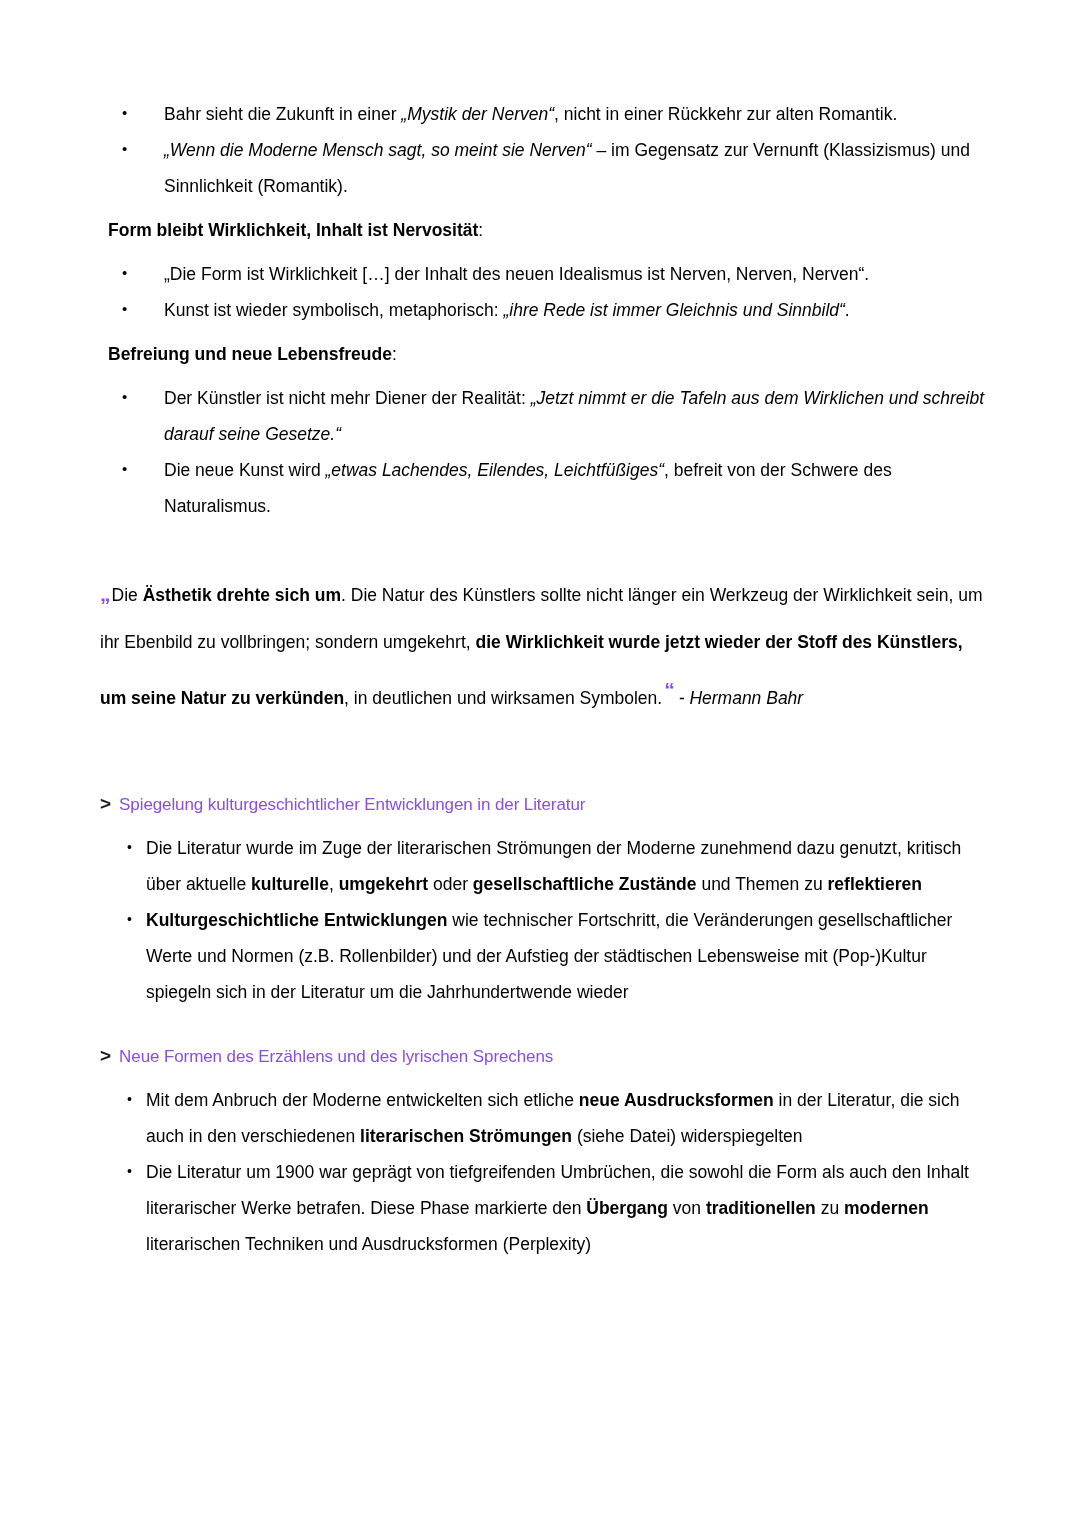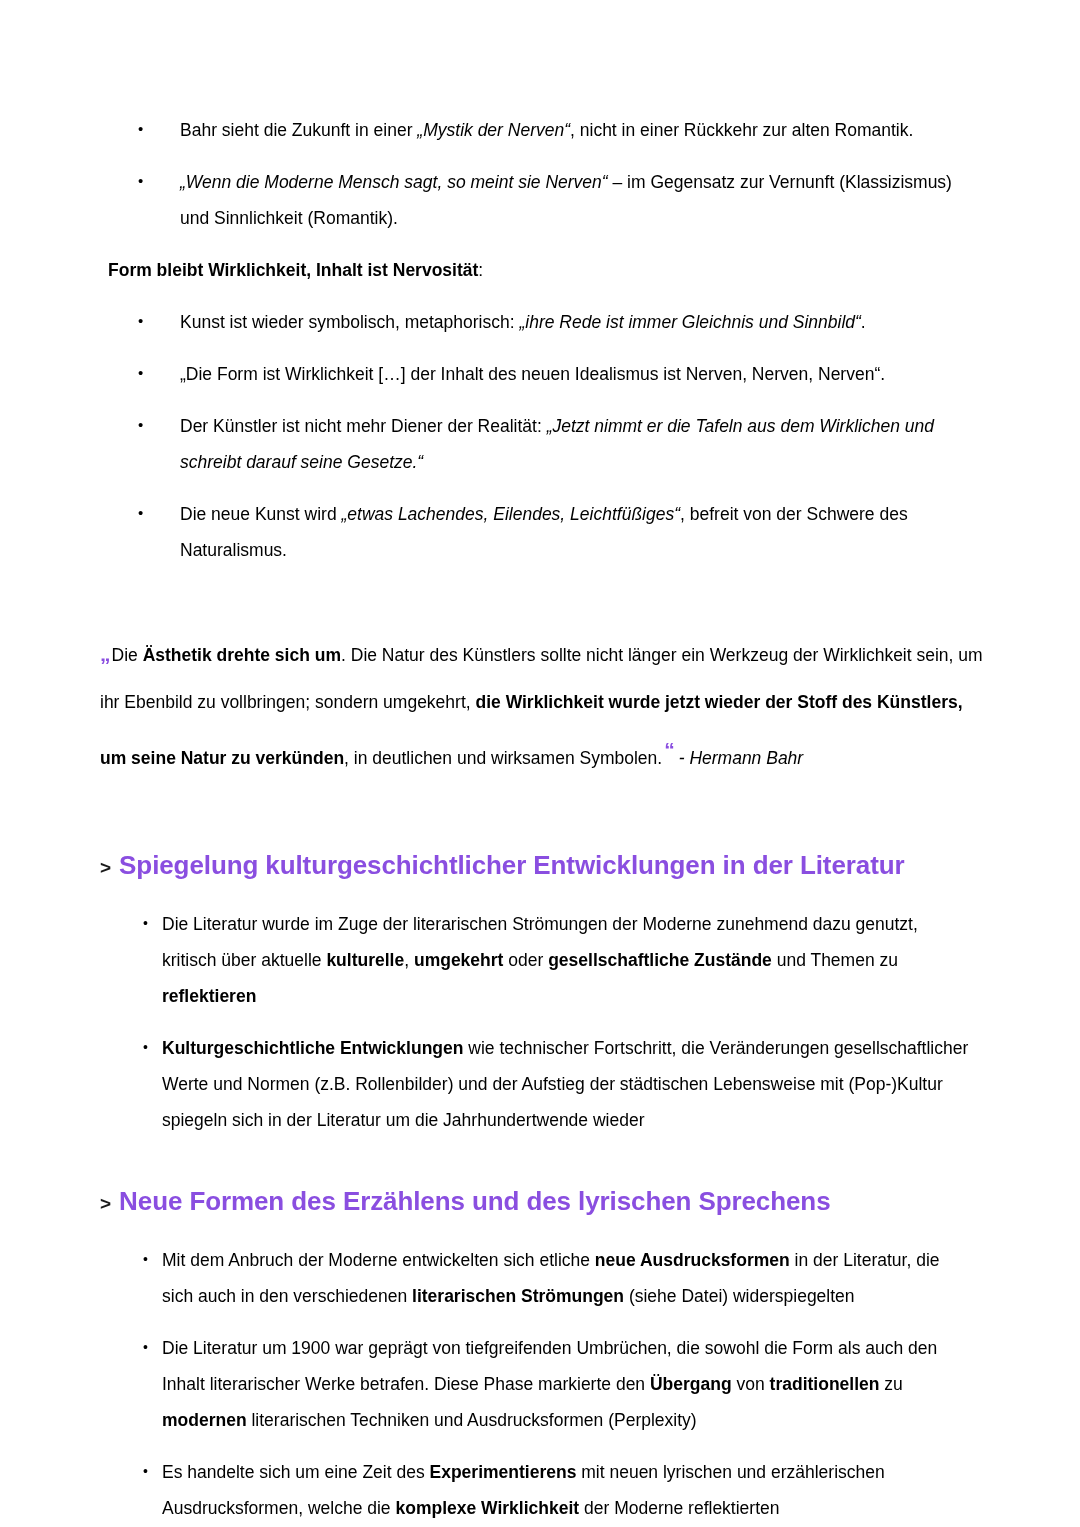--- a/index.html
+++ b/index.html
@@ -37,21 +37,21 @@
   
   ul.bul {
     list-style: none;
     margin: 0;
     padding: 0;
   }
   ul.bul > li {
     position: relative;
     font-size: 17.5px;
     line-height: 36px;
-    margin: 16px;
+    margin: 0;
   }
   
   ul.wide > li {
     padding-left: 64px;
   }
   ul.wide > li::before {
     content: "\2022";
     position: absolute;
     left: 22px;
     top: -1px;
@@ -97,22 +97,22 @@
   }
   .pheading .chev {
     color: #1a1a1a;
     font-weight: bold;
     font-size: 19px;
     line-height: 1;
     margin-right: 8px;
   }
   .pheading .ptitle {
     color: #8a4ee0;
-    font-weight: bold;
-    font-size: 26px;
+    font-weight: normal;
+    font-size: 17px;
     line-height: 34px;
     letter-spacing: -0.1px;
   }
 
   
   .gap-sm  { height: 8px; }
   .gap-lg  { height: 46px; }
   .gap-xl  { height: 66px; }
   .gap-xxl { height: 30px; }
 </style>
@@ -123,24 +123,27 @@
 
   <ul class="bul wide">
       <li><span>Bahr sieht die Zukunft in einer </span><i>„Mystik der Nerven“</i><span>, nicht in einer Rückkehr zur alten Romantik.</span></li>
       <li><i>„Wenn die Moderne Mensch sagt, so meint sie Nerven“</i><span> – im Gegensatz zur Vernunft (Klassizismus) und Sinnlichkeit (Romantik).</span></li>
     </ul>
 
   <p class="section-label">
     <span>Form bleibt Wirklichkeit, Inhalt ist Nervosität</span><span class="colon">:</span>
   </p>
   <ul class="bul wide">
+      <li><span>„Die Form ist Wirklichkeit […] der Inhalt des neuen Idealismus ist Nerven, Nerven, Nerven“.</span></li>
       <li><span>Kunst ist wieder symbolisch, metaphorisch: </span><i>„ihre Rede ist immer Gleichnis und Sinnbild“</i><span>.</span></li>
-      <li><span>„Die Form ist Wirklichkeit […] der Inhalt des neuen Idealismus ist Nerven, Nerven, Nerven“.</span></li>
     </ul>
 
+  <p class="section-label">
+    <span>Befreiung und neue Lebensfreude</span><span class="colon">:</span>
+  </p>
   <ul class="bul wide">
       <li><span>Der Künstler ist nicht mehr Diener der Realität: </span><i>„Jetzt nimmt er die Tafeln aus dem Wirklichen und schreibt darauf seine Gesetze.“</i></li>
       <li><span>Die neue Kunst wird </span><i>„etwas Lachendes, Eilendes, Leichtfüßiges“</i><span>, befreit von der Schwere des Naturalismus.</span></li>
     </ul>
 
   <div class="gap-lg"></div>
 
   <p class="quote">
     <span class="qmark open">„</span><span><span>Die </span><b>Ästhetik drehte sich um</b><span>. Die Natur des Künstlers sollte nicht länger ein Werkzeug der Wirklichkeit sein, um ihr Ebenbild zu vollbringen; sondern umgekehrt, </span><b>die Wirklichkeit wurde jetzt wieder der Stoff des Künstlers, um seine Natur zu verkünden</b><span>, in deutlichen und wirksamen Symbolen.</span></span><span class="qmark close">“</span><span class="attrib">- Hermann Bahr</span>
   </p>
@@ -160,16 +163,15 @@
   <div class="gap-xxl"></div>
 
   <div class="pheading">
     <span class="chev">&gt;</span>
     <span class="ptitle">Neue Formen des Erzählens und des lyrischen Sprechens</span>
   </div>
   <div class="gap-sm"></div>
   <ul class="bul tight">
       <li><span>Mit dem Anbruch der Moderne entwickelten sich etliche </span><b>neue Ausdrucksformen</b><span> in der Literatur, die sich auch in den verschiedenen </span><b>literarischen Strömungen</b><span> (siehe Datei) widerspiegelten</span></li>
       <li><span>Die Literatur um 1900 war geprägt von tiefgreifenden Umbrüchen, die sowohl die Form als auch den Inhalt literarischer Werke betrafen. Diese Phase markierte den </span><b>Übergang</b><span> von </span><b>traditionellen</b><span> zu </span><b>modernen</b><span> literarischen Techniken und Ausdrucksformen (Perplexity)</span></li>
-      <li><span>Es handelte sich um eine Zeit des </span><b>Experimentierens</b><span> mit neuen lyrischen und erzählerischen Ausdrucksformen, welche die </span><b>komplexe Wirklichkeit</b><span> der Moderne reflektierten</span></li>
     </ul>
 
 </div>
 
 </body></html>

